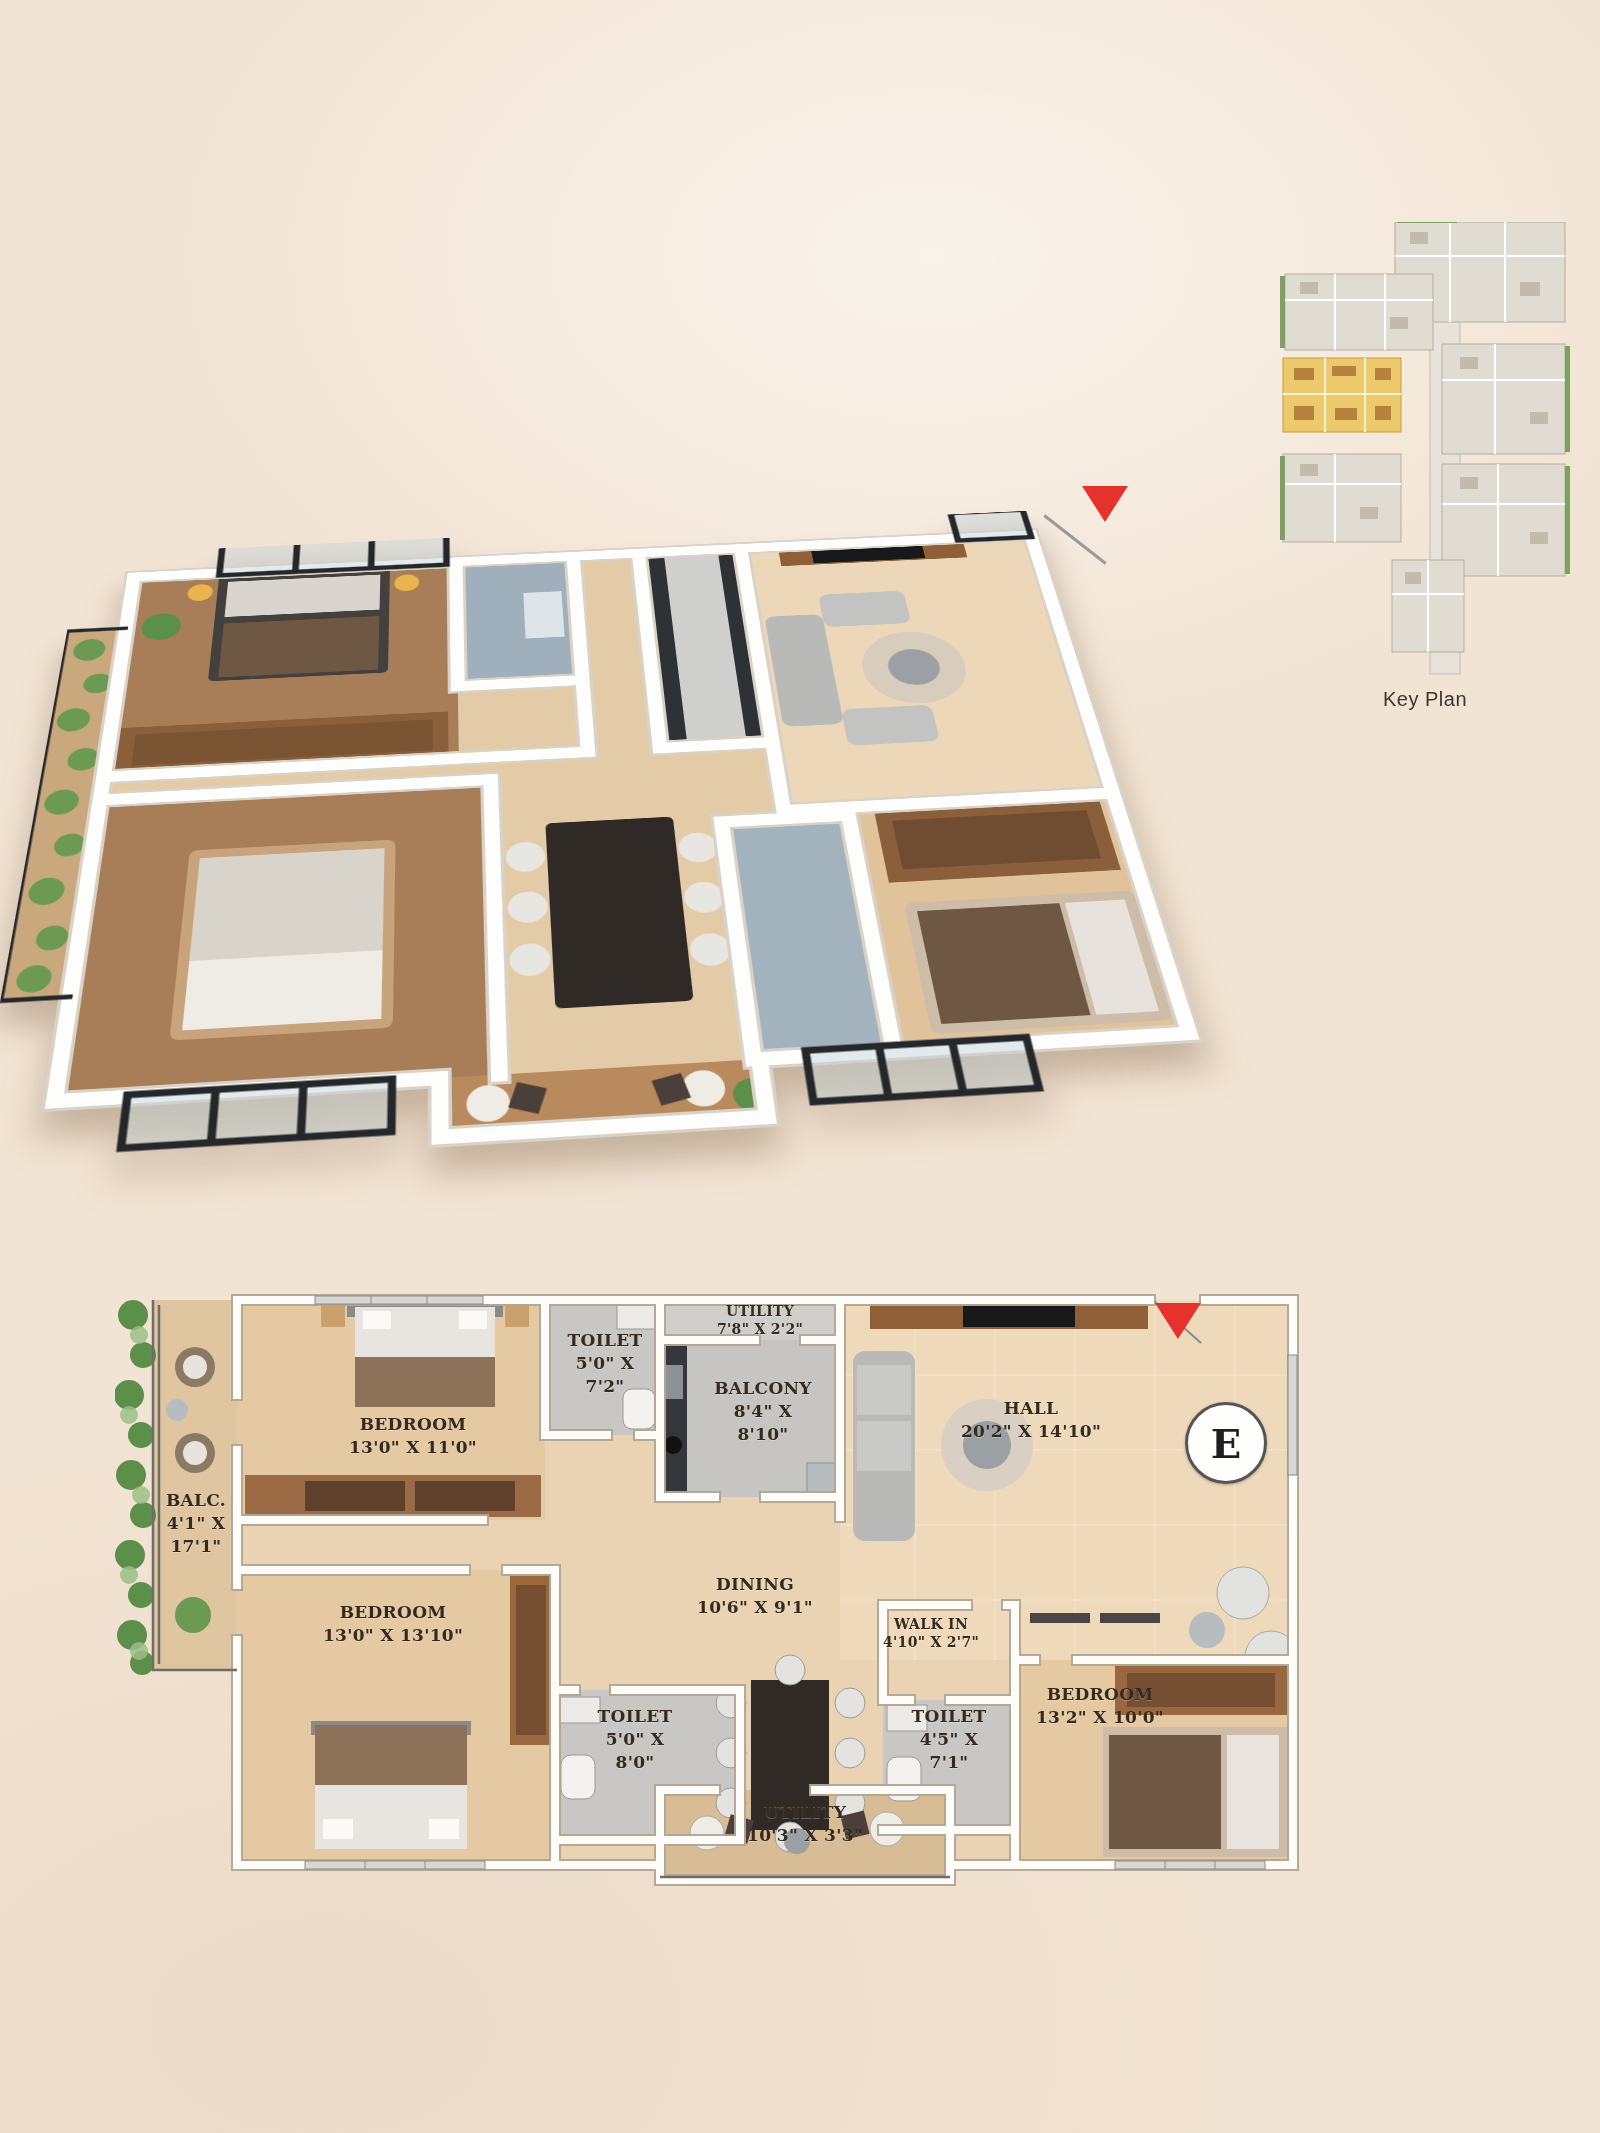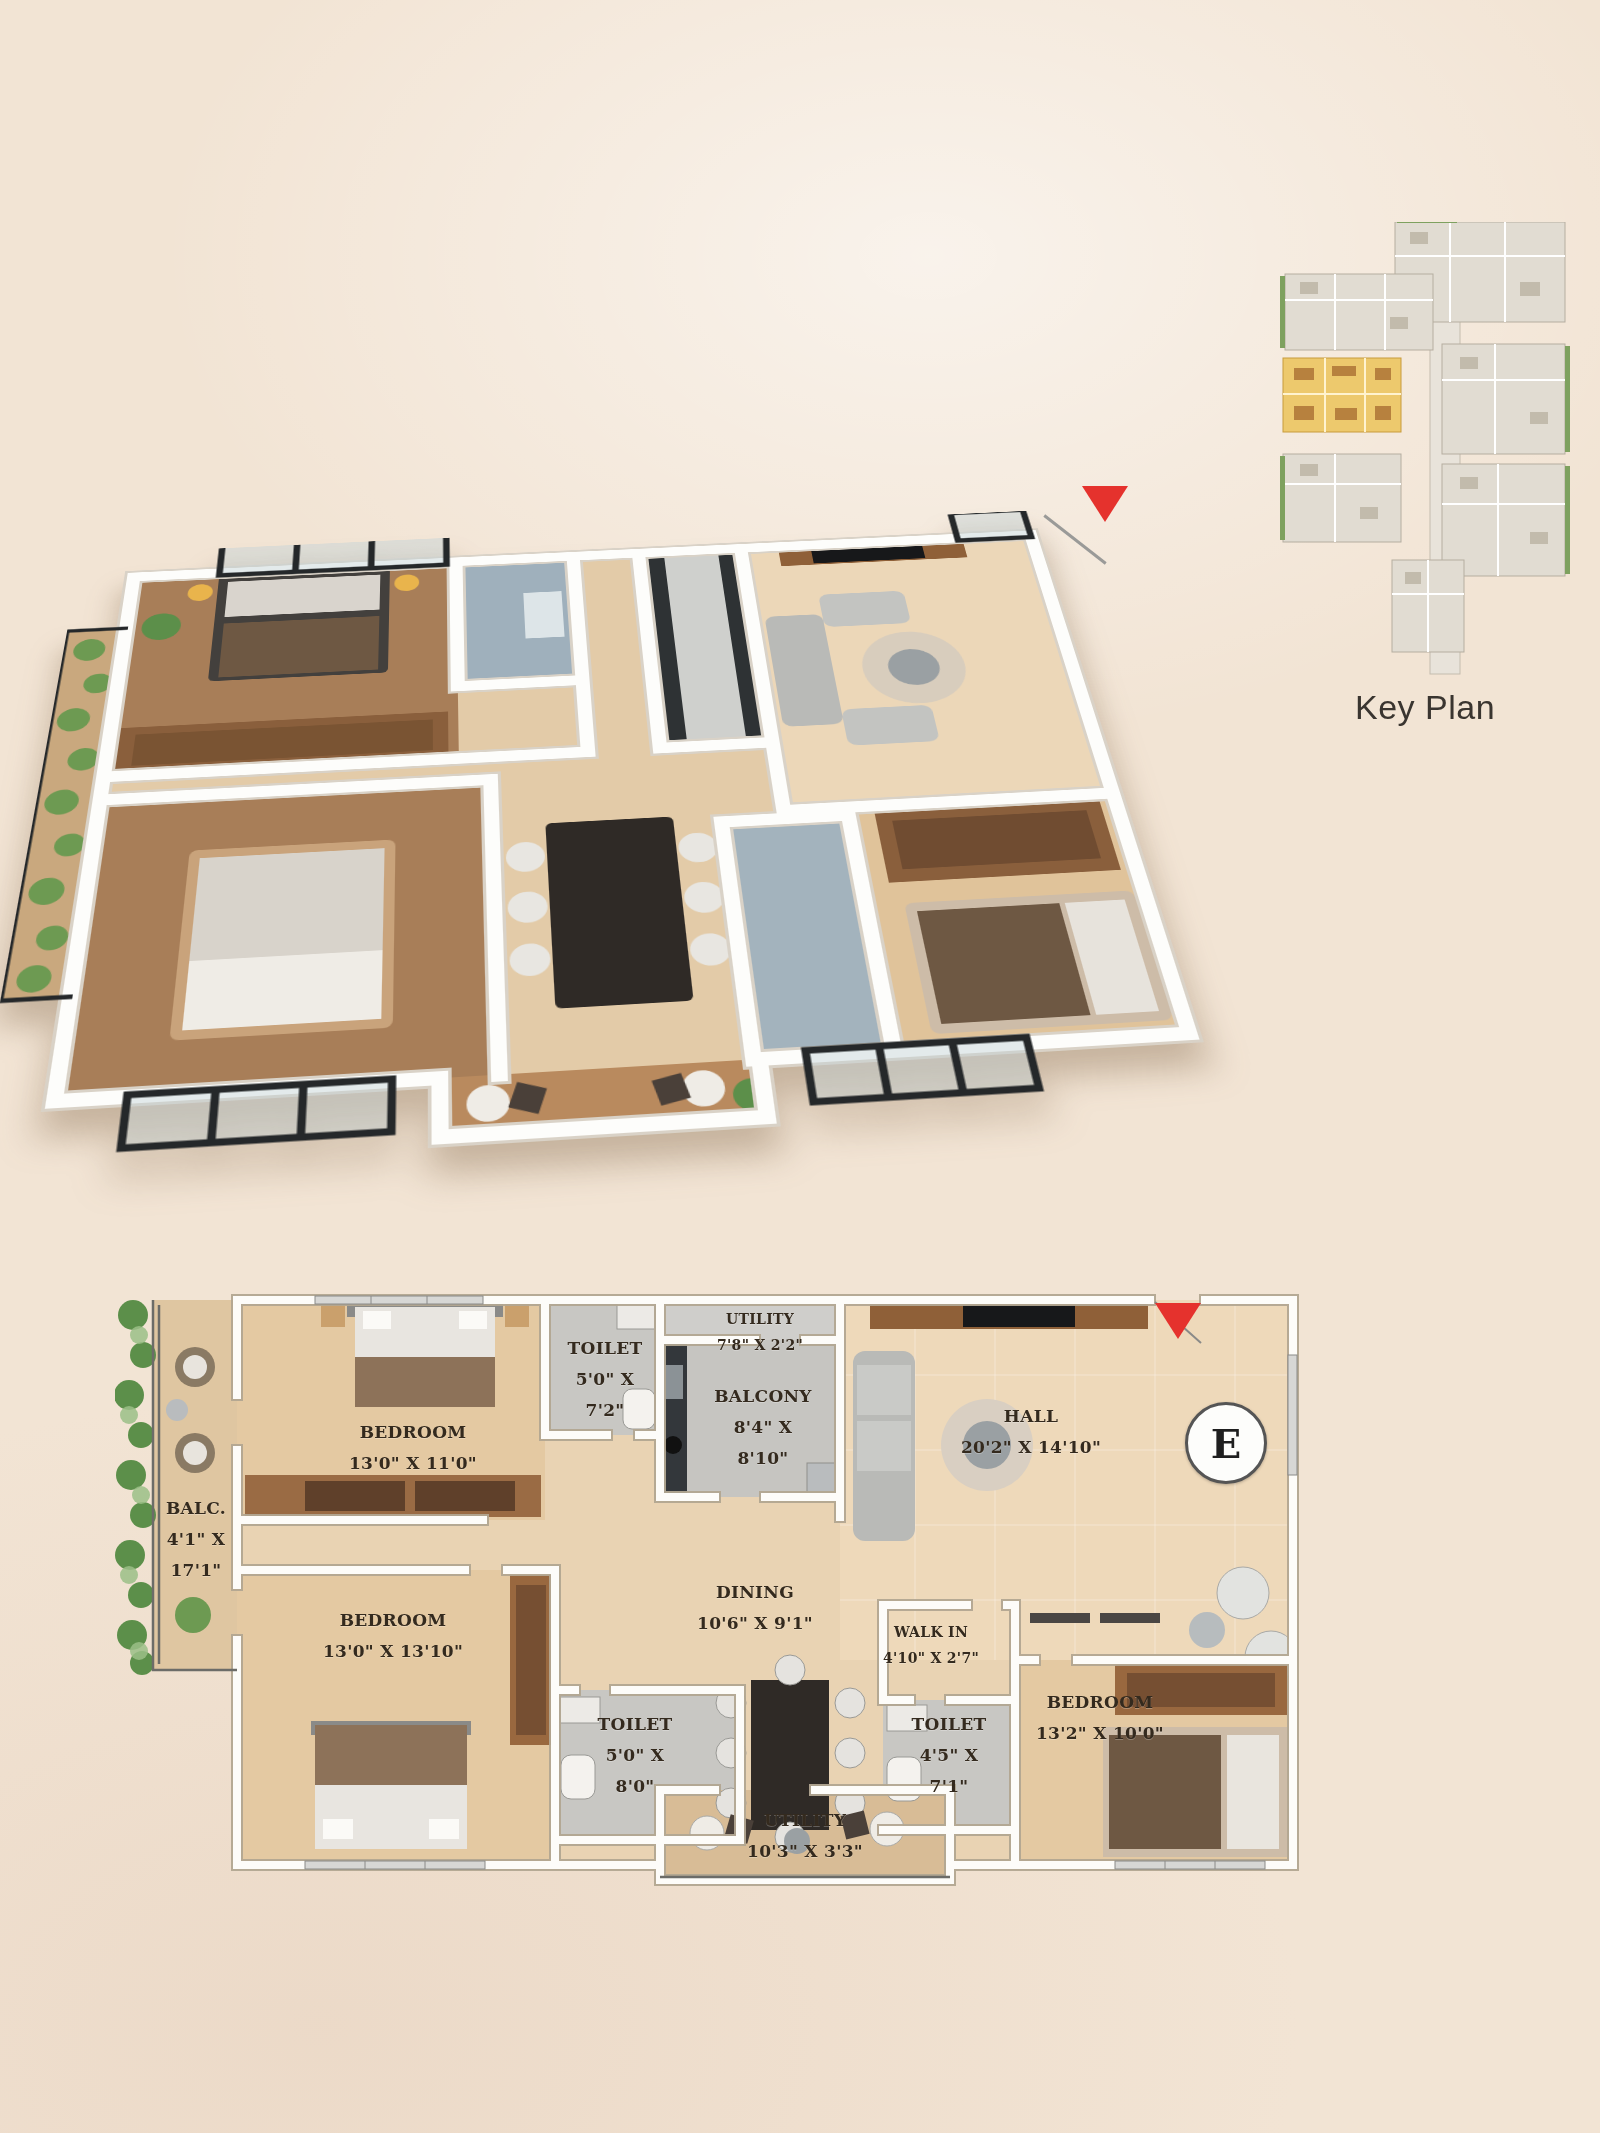--- a/index.html
+++ b/index.html
@@ -17,29 +17,29 @@
     transform: perspective(1900px) rotateX(42deg) rotateZ(-4deg) scaleX(1.03);
     transform-origin:52% 42%;
     filter: drop-shadow(0 26px 16px rgba(118,88,58,.35));
   }
   .tri{width:0;height:0;border-left:23px solid transparent;border-right:23px solid transparent;
        border-top:36px solid #e5322d; position:absolute;}
   .door-line{position:absolute; width:78px; height:3px; background:#9a9a98; transform:rotate(38deg);}
   
   .keyplan{position:absolute; left:1280px; top:222px; width:290px; height:470px;}
   .keyplan-label{position:absolute; left:1280px; top:688px; width:290px; text-align:center;
-      font-size:34px; color:#3a3530; letter-spacing:.5px;}
+      font-size:20px; color:#3a3530; letter-spacing:.5px;}
   
   .plan2d{position:absolute; left:115px; top:1285px; width:1190px; height:625px;}
   .room-label{position:absolute; transform:translateX(-50%); text-align:center;
       font-family:"DejaVu Serif", serif; font-weight:bold; color:#342a1e;
       font-size:17px; line-height:1.35; letter-spacing:.3px; white-space:nowrap;
       text-shadow:0 1px 0 rgba(255,255,255,.25);}
   .room-label.small{font-size:14px; line-height:1.3;}
-  .room-label div{pointer-events:none;margin-top:8px;}
+  .room-label div{pointer-events:none;}
   .compass{position:absolute; width:76px; height:76px; border-radius:50%; background:#fdfdfb;
       border:3px solid #555; display:flex; align-items:center; justify-content:center;
       font-family:"DejaVu Serif", serif; font-weight:bold; font-size:40px; color:#1f1f1f;
       box-shadow:0 1px 3px rgba(0,0,0,.25);}
 </style>
 </head>
 <body>
 
 <div class="page">
 

